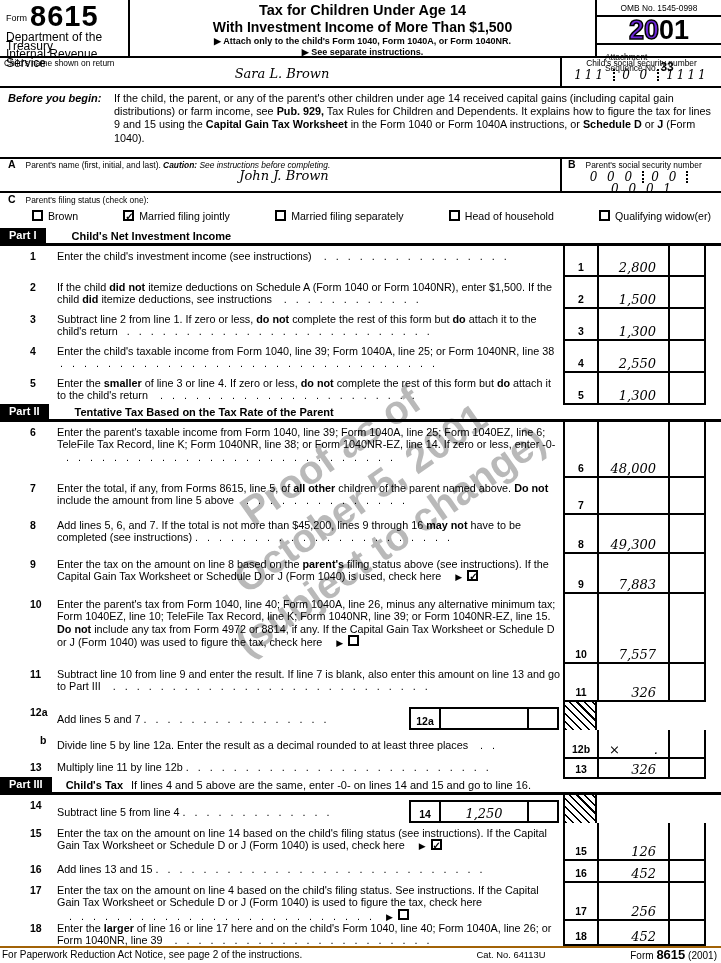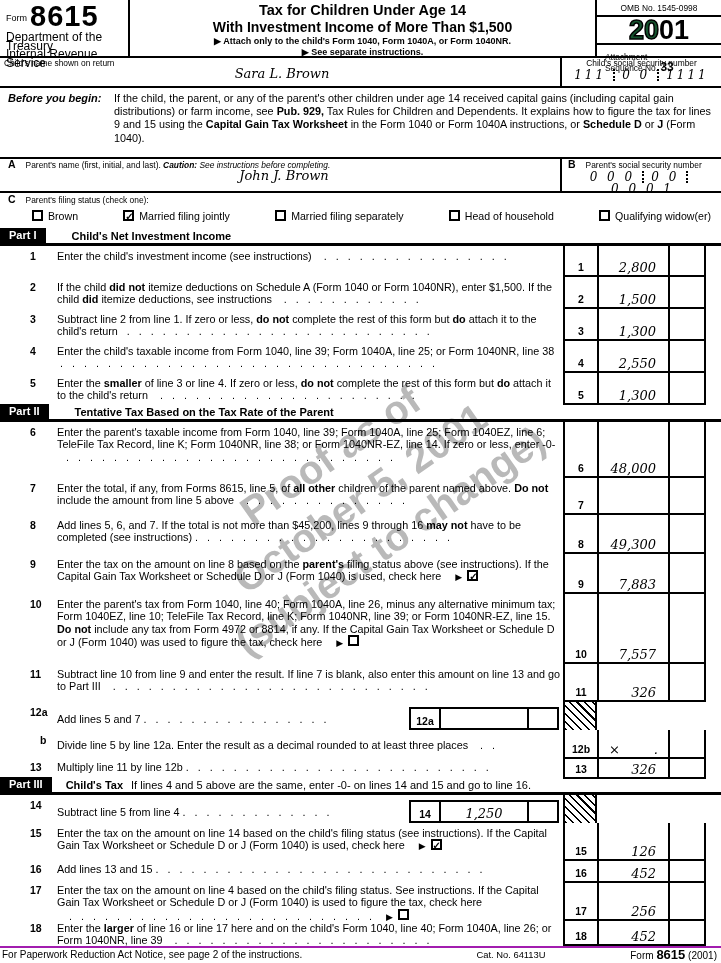--- a/index.html
+++ b/index.html
@@ -15,21 +15,21 @@
   .form-word{font-size:9px;vertical-align:super;}
   .form-num{font-size:29px;font-weight:bold;letter-spacing:1px;line-height:26px;}
   .dept{font-size:12px;line-height:8.6px;margin-top:4px;}
   .hdr-mid{flex:1;border-left:2px solid #000;border-right:2px solid #000;text-align:center;padding-top:2px;}
   .t1{font-size:14.5px;font-weight:bold;line-height:16px;}
   .t2{font-size:14px;font-weight:bold;line-height:18px;}
   .att{font-size:9px;font-weight:bold;line-height:10.5px;}
   .hdr-right{width:124px;text-align:center;display:flex;flex-direction:column;}
   .omb{font-size:8.4px;border-bottom:2px solid #000;padding:2px 0 1px;}
   .year{font-size:27px;font-weight:bold;line-height:26px;border-bottom:2px solid #000;}
-  .y-outline{color:#14532d;-webkit-text-stroke:1.5px #000;}
+  .y-outline{color:#6d28d9;-webkit-text-stroke:1.5px #000;}
   .attach{font-size:8.4px;text-align:left;padding-left:8px;line-height:9.5px;margin-top:8px;}
   .seq-no{font-size:12px;font-weight:bold;}
   
   .row-name{display:flex;height:30px;border-bottom:2px solid #000;}
   .rn-left{flex:1;padding:1px 0 0 4px;}
   .lab{font-size:8.4px;line-height:9.5px;}
   .center-hand{text-align:center;margin-top:-1px;}
   .rn-right{width:161px;border-left:2px solid #000;padding-top:1px;text-align:center;}
   .ssn{display:inline-block;letter-spacing:3px;font-size:12px;font-family:"DejaVu Serif",serif;font-style:italic;}
   .ssn-mid{border-left:2px dotted #000;border-right:2px dotted #000;padding:0 7px;margin:0 7px;}
@@ -70,21 +70,21 @@
   .b-amt{width:88px;border-right:2px solid #000;display:flex;align-items:flex-end;justify-content:center;padding-bottom:1px;}
   .b-x{width:28px;}
   .arr{font-size:9px;margin:0 5px 0 14px;}
   
   .h31{height:31px}.h32{height:32px}.h56{height:56px}.h37{height:37px}.h39{height:39px}
   .h40{height:40px}.h70{height:70px}.h38{height:38px}.h28{height:28px}.h29{height:29px}
   .h20{height:20px}.h22{height:22px}.h25{height:25px}
   .pt1{padding-top:1px}.pt2{padding-top:2px}
   .p1 .ltext{padding-top:4px}
   
-  .foot{display:flex;align-items:center;height:17px;border-top:2px solid #a21caf;font-size:10px;}
+  .foot{display:flex;align-items:center;height:17px;border-top:2px solid #a16207;font-size:10px;}
   .foot-left{flex:1;padding-left:2px;}
   .foot-cat{width:180px;text-align:center;font-size:9.4px;}
   .foot-right{width:120px;text-align:right;padding-right:4px;}
   .foot-num{font-size:13px;font-weight:bold;}
   
   .wm{position:absolute;left:150px;top:420px;width:420px;z-index:0;transform:rotate(-35deg);
       color:#b9b9b9;font-weight:bold;text-align:center;font-size:40px;line-height:52px;
       font-family:"Liberation Sans",sans-serif;}
 </style>
 </head>

